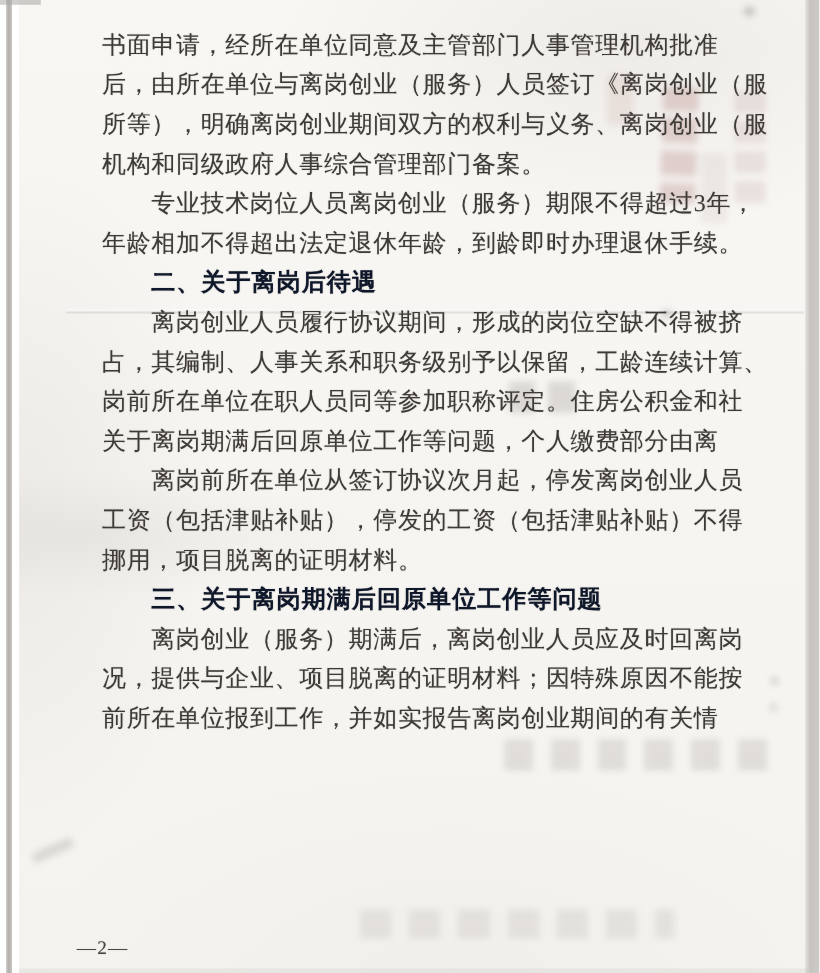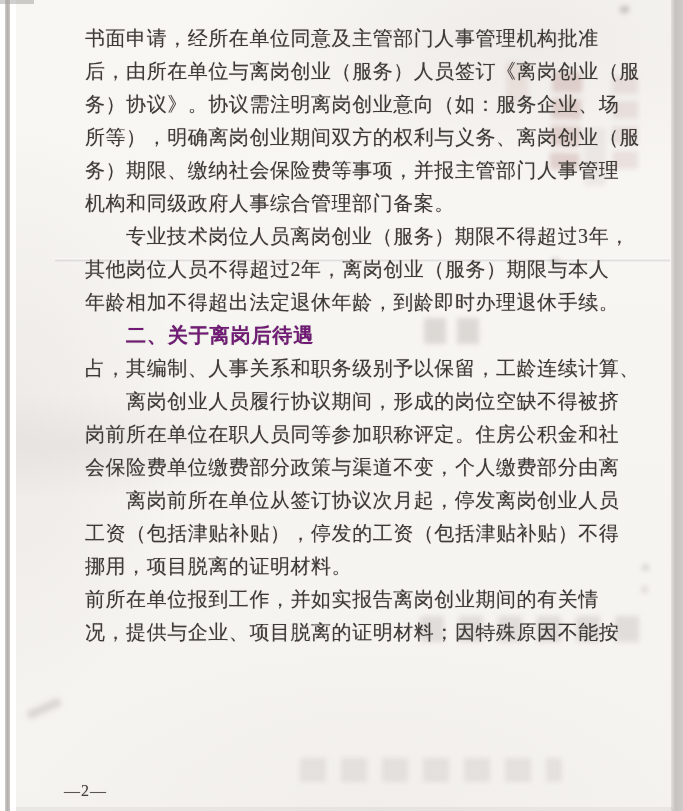--- a/index.html
+++ b/index.html
@@ -61,21 +61,21 @@
     height: 33px; line-height: 33px;
     font-size: 20px; letter-spacing: 0.55px;
     white-space: nowrap;
     color: #3e3a36;
     text-shadow: 0 0 1px rgba(62,58,54,0.38);
   }
   .line.indent { padding-left: 41px; }
   .line.heading {
     font-family: "Liberation Sans", "DejaVu Sans", sans-serif;
     font-weight: 700;
-    color: #701a75;
+    color: #0f172a;
     letter-spacing: 0.9px;
     text-shadow: 0 0 1px rgba(53,50,48,0.45);
   }
   .footer {
     position: absolute; left: 64px; top: 782px;
     font-size: 16px; letter-spacing: 1px;
     color: #45423f;
     text-shadow: 0 0 1px rgba(69,66,63,0.35);
   }
 </style>
@@ -102,34 +102,33 @@
     <i style="left:26px;top:704px;width:36px;height:9px;background:rgba(150,145,140,0.28);transform:rotate(-24deg)"></i>
     <i style="left:620px;top:6px;width:9px;height:7px;background:rgba(120,115,110,0.38)"></i>
     <i style="left:551px;top:258px;width:9px;height:7px;background:rgba(140,135,130,0.30)"></i>
     <i style="left:642px;top:564px;width:7px;height:7px;background:rgba(150,145,140,0.30)"></i>
     <i style="left:641px;top:586px;width:7px;height:7px;background:rgba(150,145,140,0.25)"></i>
   </div>
 
   <div class="text-block" id="text-block">
       <div class="line body">书面申请，经所在单位同意及主管部门人事管理机构批准</div>
       <div class="line body">后，由所在单位与离岗创业（服务）人员签订《离岗创业（服</div>
-      <div class="line body">务）协议》。协议需注明离岗创业意向（如：服务企业、场</div>
       <div class="line body">所等），明确离岗创业期间双方的权利与义务、离岗创业（服</div>
-      <div class="line body">务）期限、缴纳社会保险费等事项，并报主管部门人事管理</div>
       <div class="line body">机构和同级政府人事综合管理部门备案。</div>
       <div class="line body indent">专业技术岗位人员离岗创业（服务）期限不得超过3年，</div>
-      <div class="line body">其他岗位人员不得超过2年，离岗创业（服务）期限与本人</div>
       <div class="line body">年龄相加不得超出法定退休年龄，到龄即时办理退休手续。</div>
       <div class="line heading indent">二、关于离岗后待遇</div>
+      <div class="line body indent">离岗创业人员履行协议期间，形成的岗位空缺不得被挤</div>
       <div class="line body">占，其编制、人事关系和职务级别予以保留，工龄连续计算、</div>
-      <div class="line body indent">离岗创业人员履行协议期间，形成的岗位空缺不得被挤</div>
       <div class="line body">岗前所在单位在职人员同等参加职称评定。住房公积金和社</div>
-      <div class="line body">会保险费单位缴费部分政策与渠道不变，个人缴费部分由离</div>
+      <div class="line body">关于离岗期满后回原单位工作等问题，个人缴费部分由离</div>
       <div class="line body indent">离岗前所在单位从签订协议次月起，停发离岗创业人员</div>
       <div class="line body">工资（包括津贴补贴），停发的工资（包括津贴补贴）不得</div>
       <div class="line body">挪用，项目脱离的证明材料。</div>
+      <div class="line heading indent">三、关于离岗期满后回原单位工作等问题</div>
+      <div class="line body indent">离岗创业（服务）期满后，离岗创业人员应及时回离岗</div>
+      <div class="line body">况，提供与企业、项目脱离的证明材料；因特殊原因不能按</div>
       <div class="line body">前所在单位报到工作，并如实报告离岗创业期间的有关情</div>
-      <div class="line body">况，提供与企业、项目脱离的证明材料；因特殊原因不能按</div>
     </div>
 
   <div class="footer">—2—</div>
 
 </div>
 
 </body></html>

